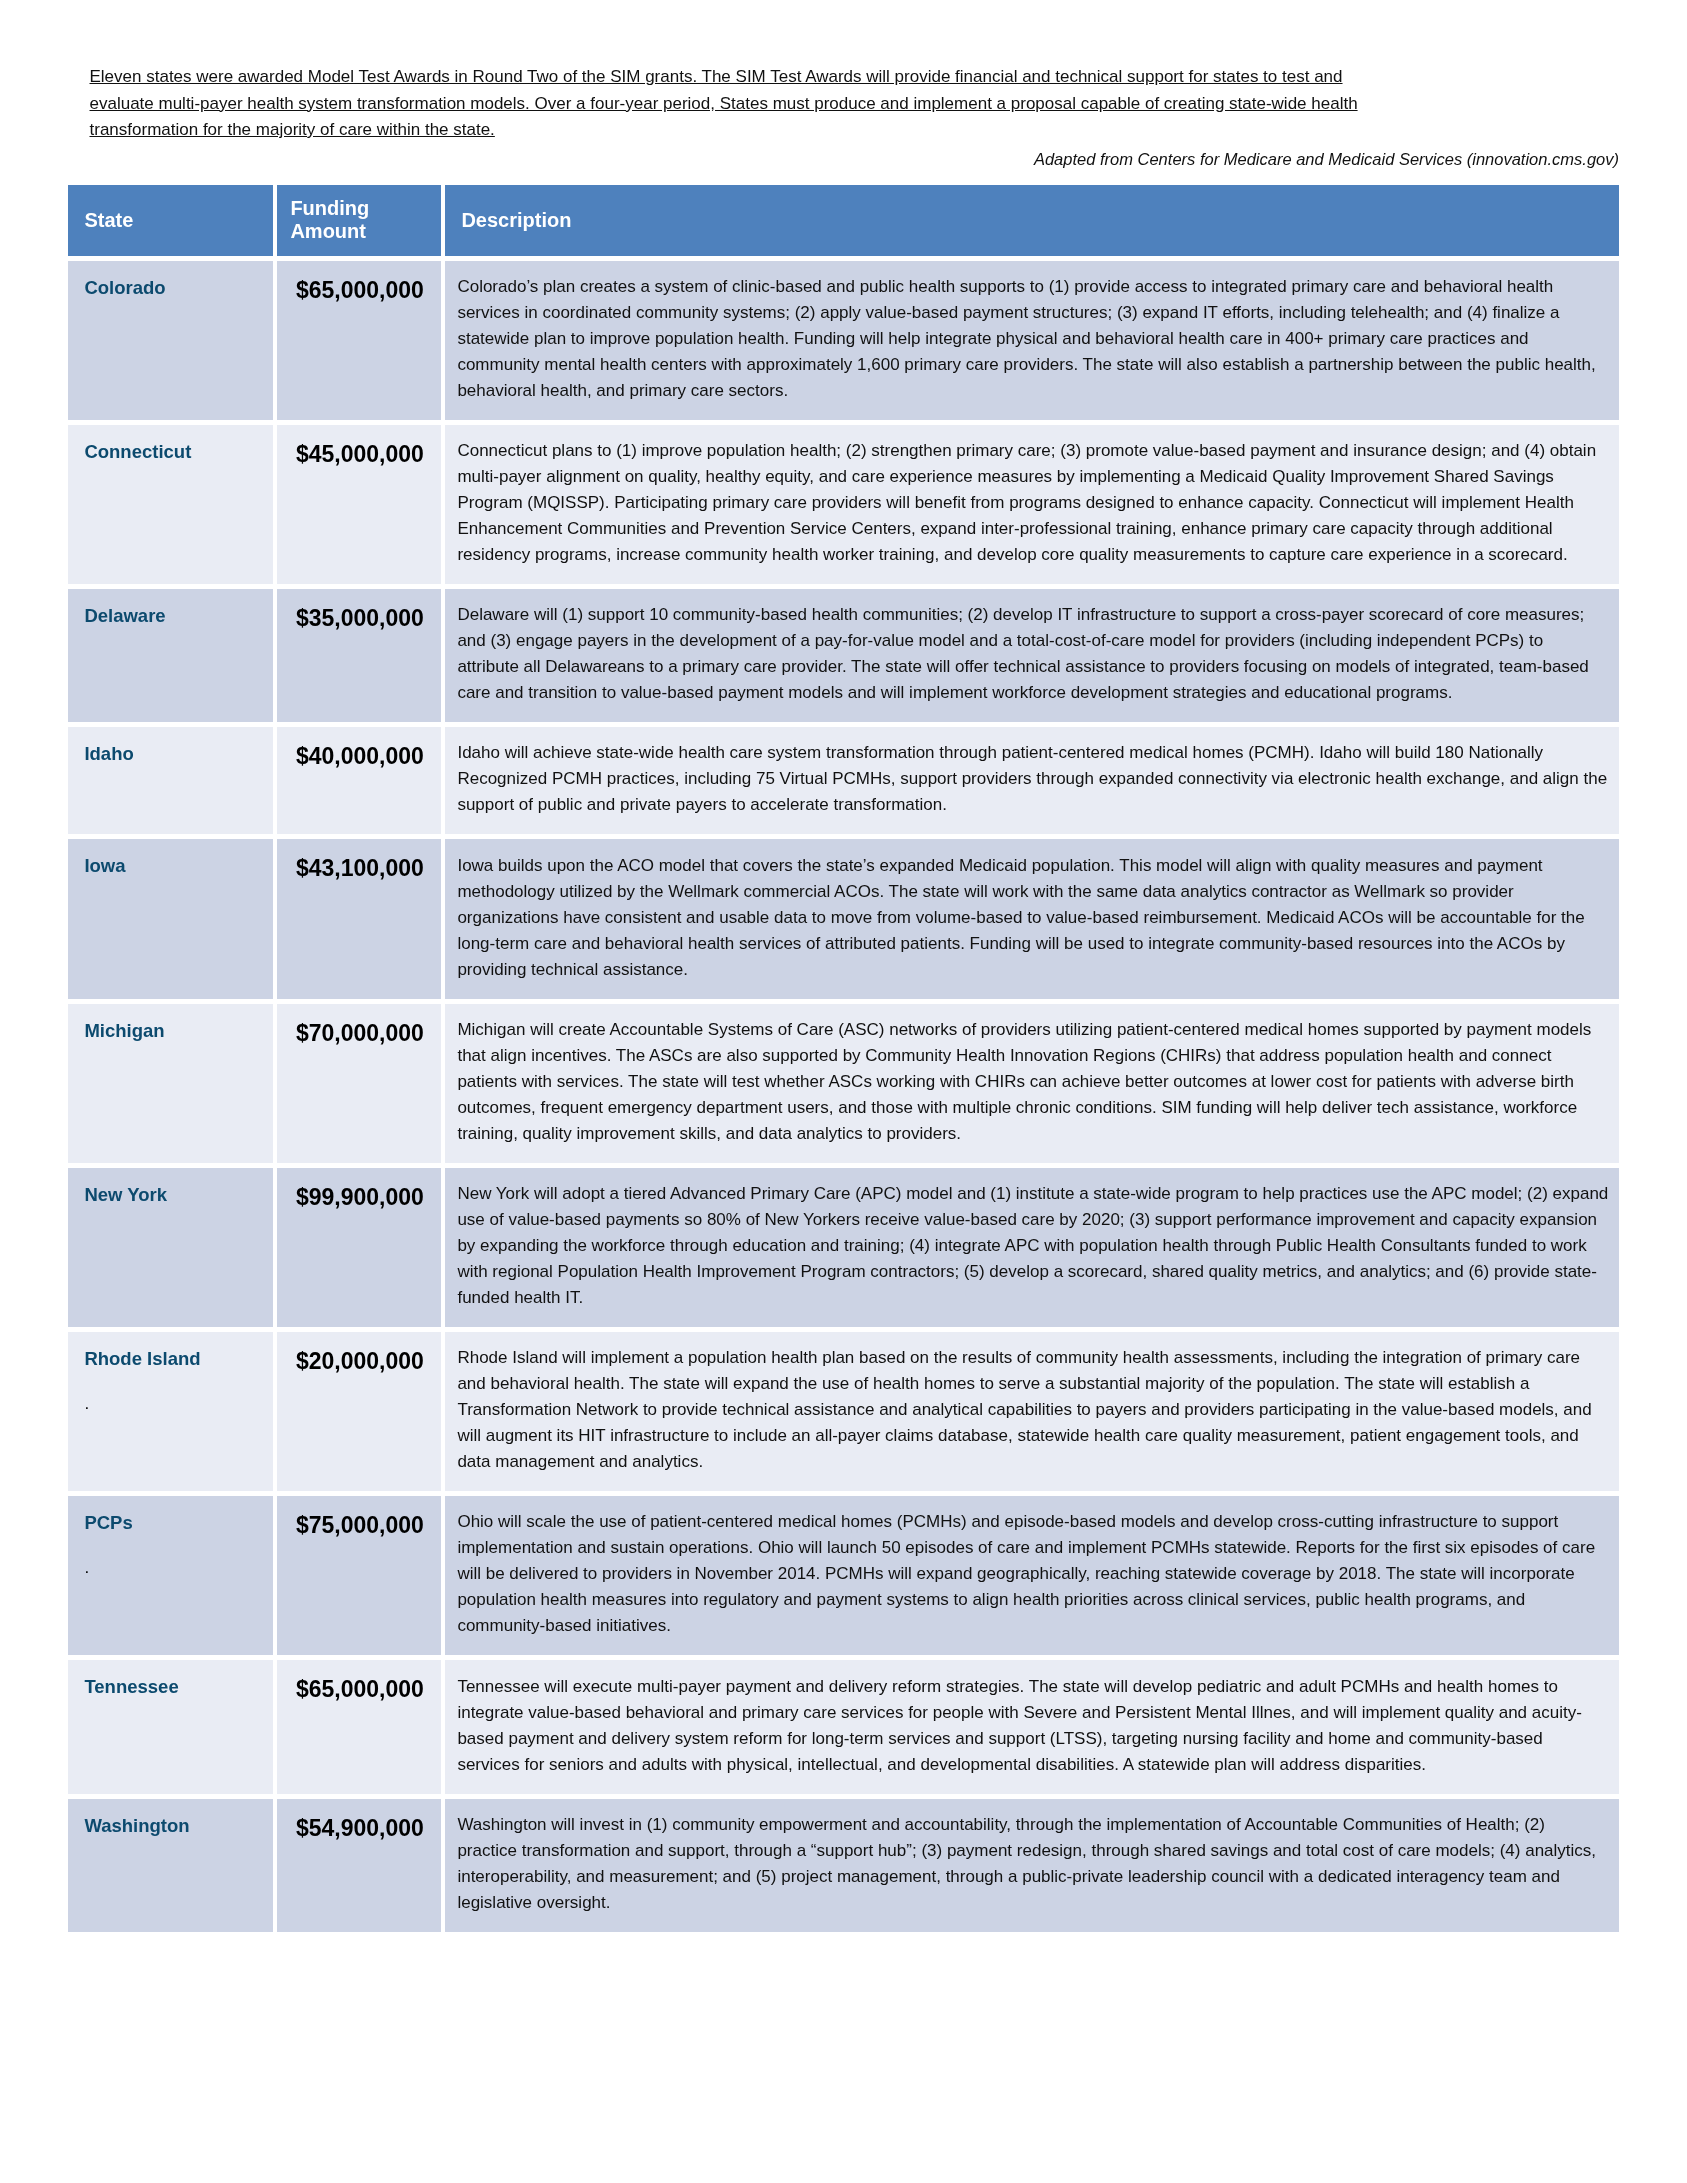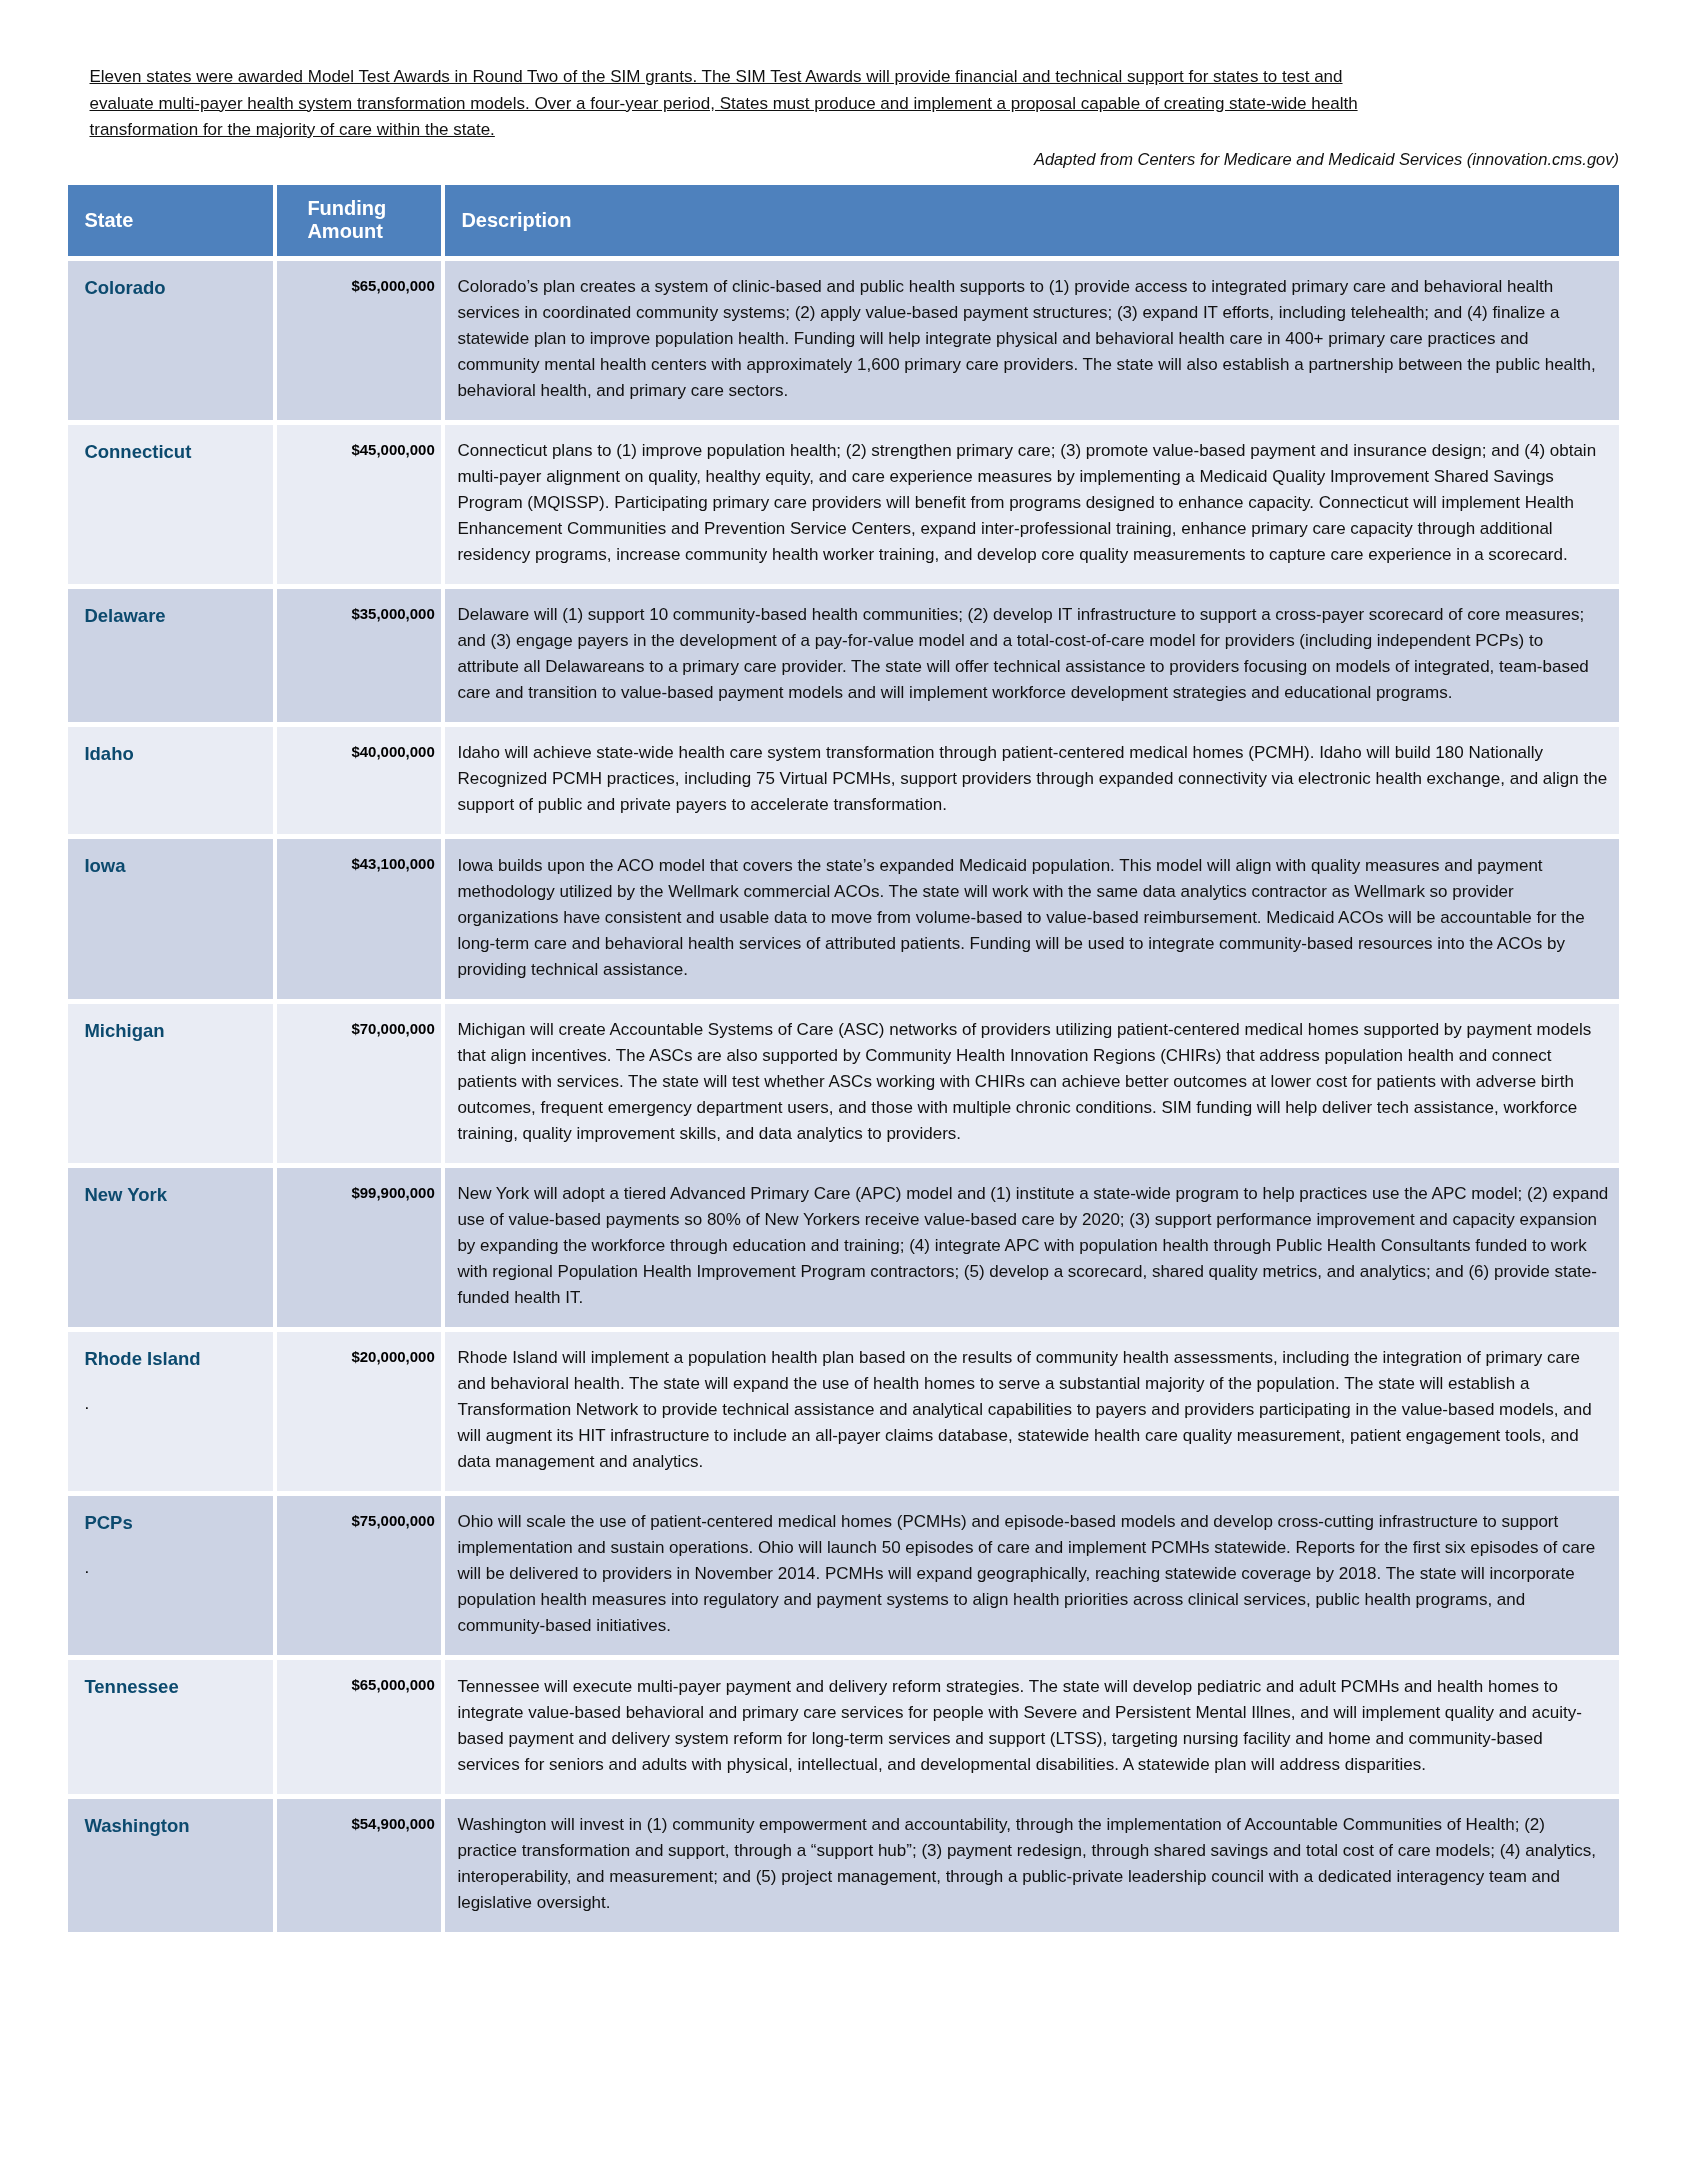--- a/index.html
+++ b/index.html
@@ -43,30 +43,30 @@
   col.c-state{width:205px;}
   col.c-amount{width:164px;}
   th{
     background:var(--header-bg);
     color:var(--header-text);
     font-size:20px;font-weight:bold;
     text-align:left;vertical-align:middle;
     height:71px;
     padding:6.6px 13.2px 6.6px 16px;
   }
-  th.th-amount{padding-left:30px;}
+  th.th-amount{padding-left:13px;}
   td{vertical-align:top;}
   tr.dark td{background:var(--row-dark);}
   tr.light td{background:var(--row-light);}
   td.state-cell{padding:16px 6.6px 13.2px 16px;}
   .state{font-size:18.5px;font-weight:bold;color:#0c4a6e;}
   .note{font-size:17px;margin-top:24px;color:#000000;min-height:6.6px;}
   td.amount-cell{
     padding:16px 6.6px 13.2px 18.5px;
-    font-size:15px;font-weight:bold;color:#000000;text-align:right;
+    font-size:23px;font-weight:bold;color:#000000;
   }
   td.desc-cell{
     padding:13.2px 10.6px 16px 12px;
     font-size:17px;line-height:26px;color:#111111;
   }
 </style>
 </head>
 <body>
 
 <div class="page">

